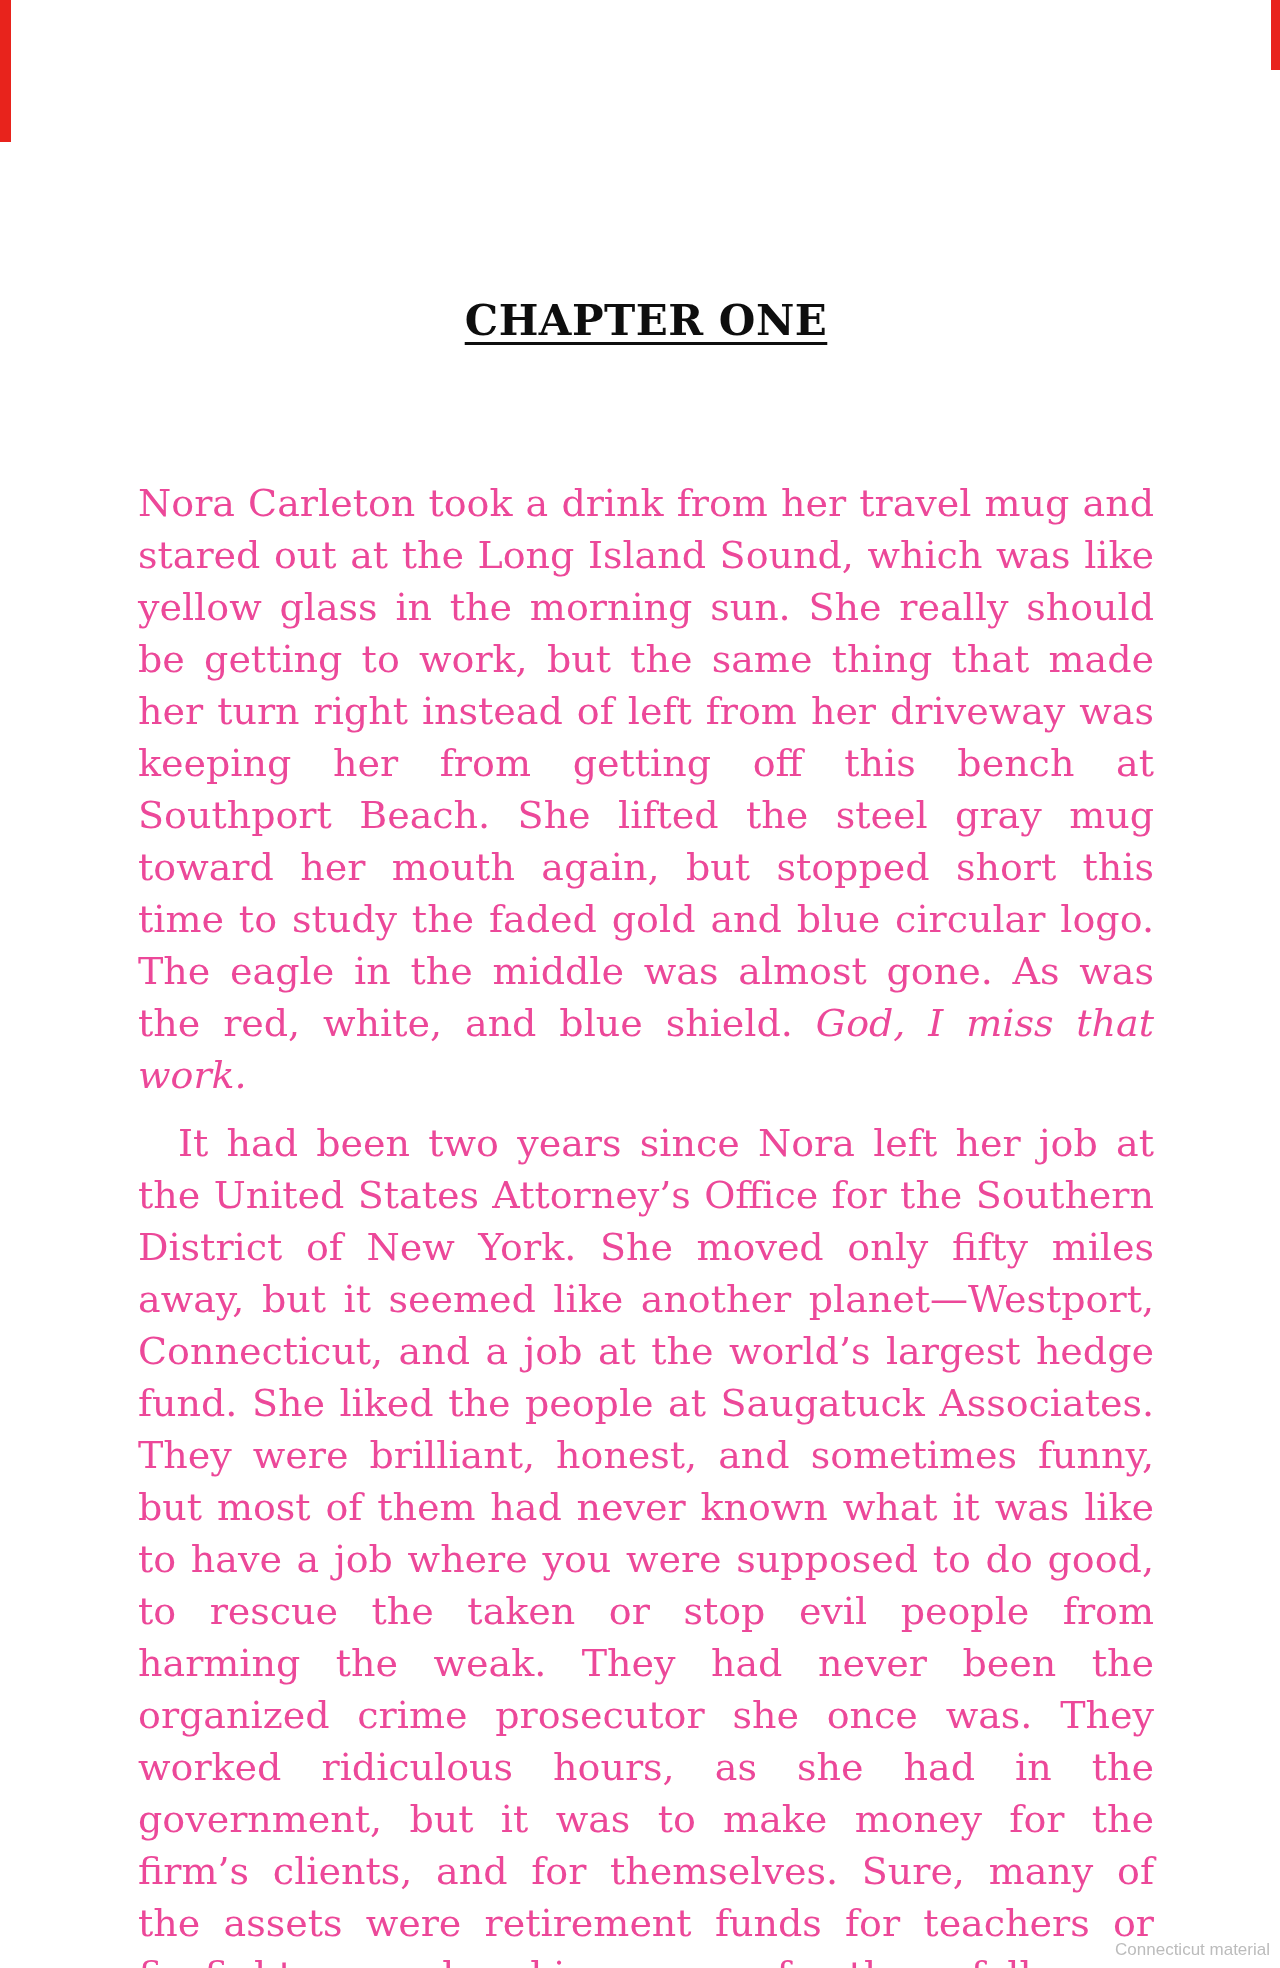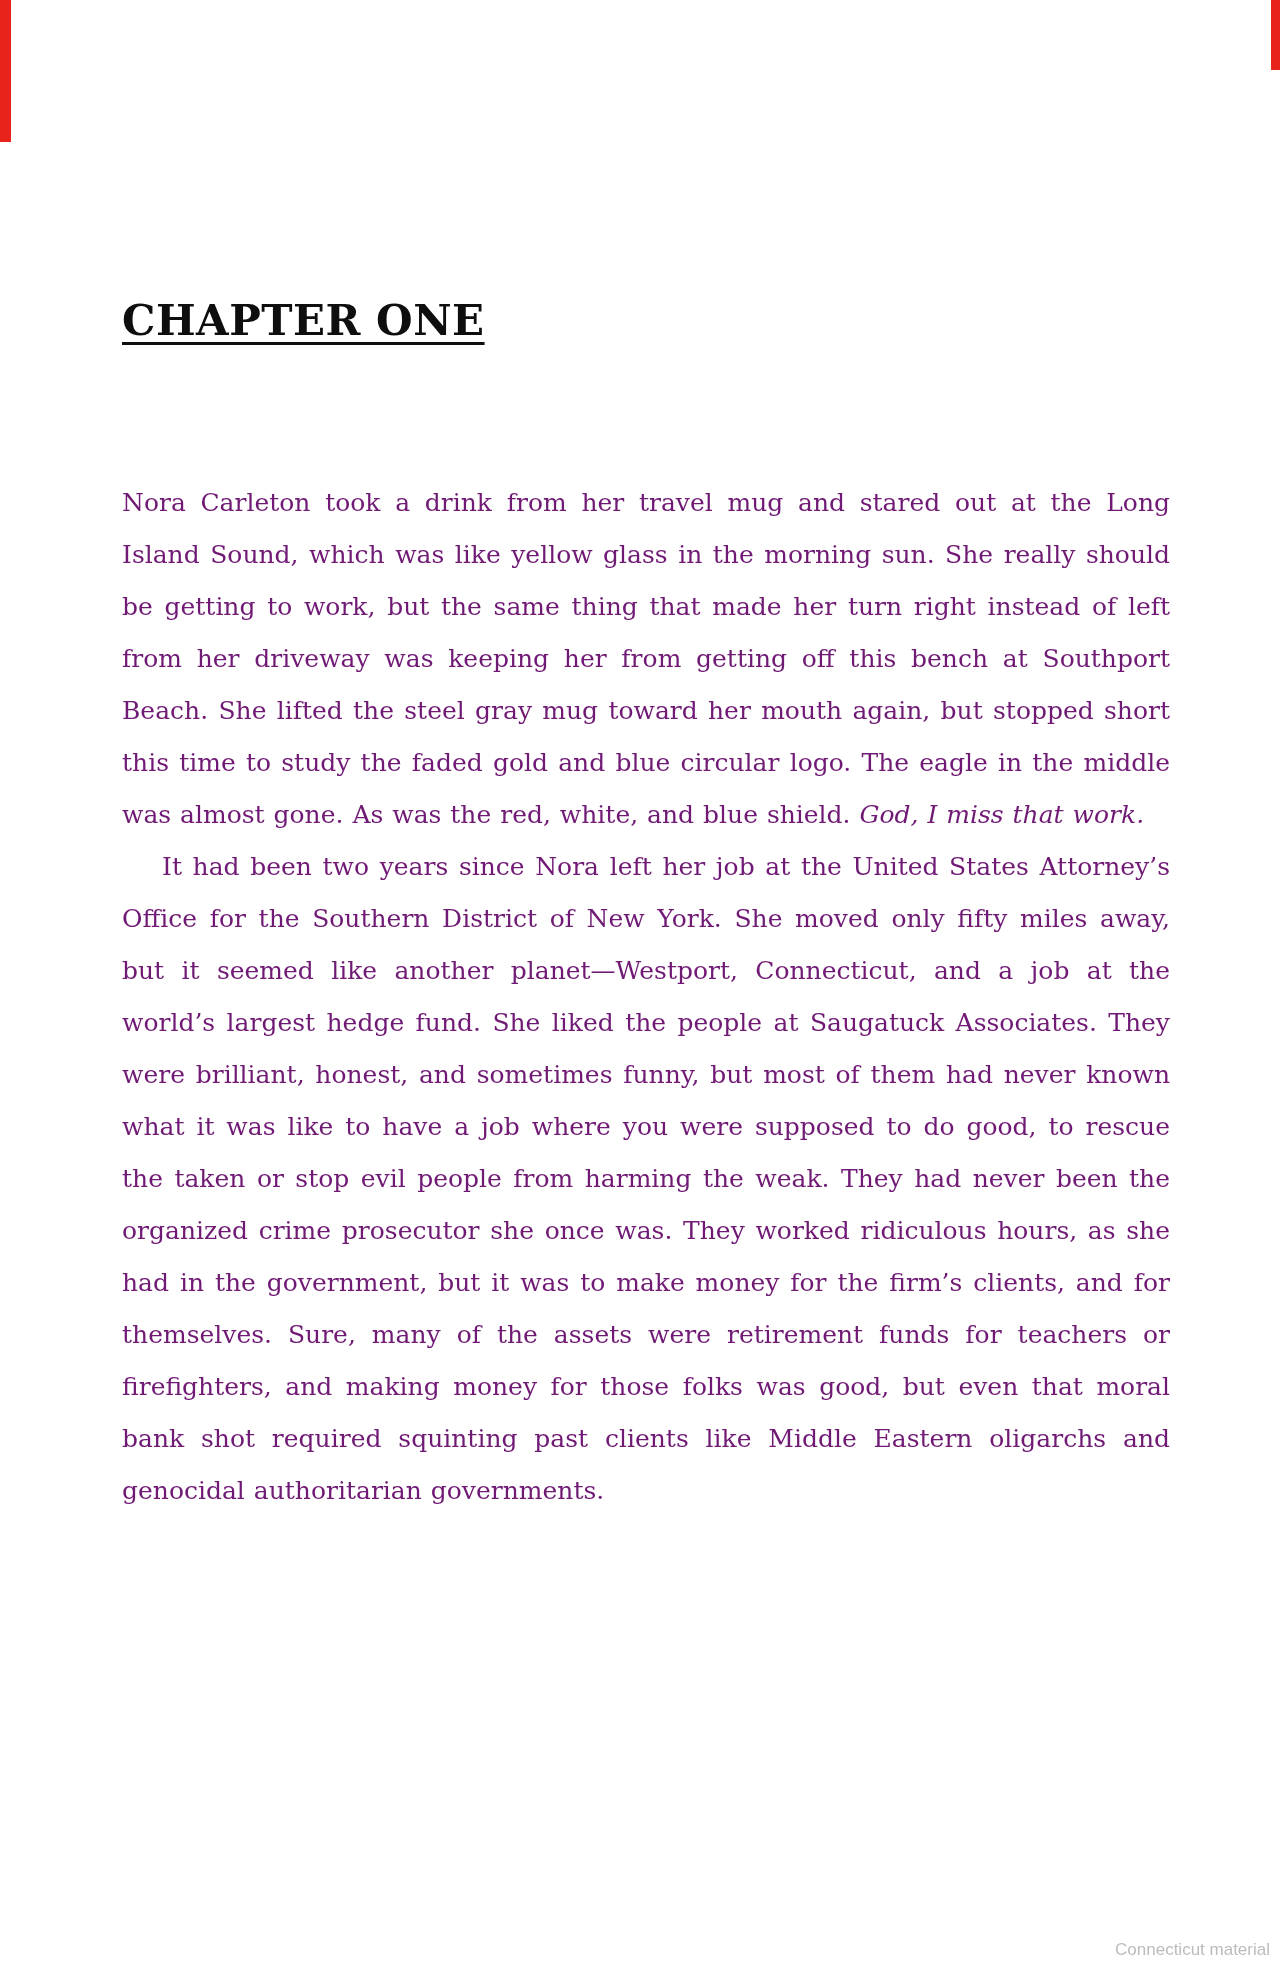--- a/index.html
+++ b/index.html
@@ -29,36 +29,36 @@
     width: 9px;
     height: 70px;
   }
   .page-content {
     position: absolute;
     left: 122px;
     width: 1048px;
     top: 296px;
   }
   .chapter-title {
-    text-align: left;
+    text-align: center;
     font-size: 42px;
     font-weight: 700;
     letter-spacing: 0.5px;
     text-decoration: underline;
     text-decoration-thickness: 3px;
     text-underline-offset: 7px;
     margin: 0 0 132px 0;
     color: #0e0e0e;
   }
   .para {
-    font-size: 25px;
+    font-size: 38px;
     line-height: 52px;
     text-align: justify;
-    margin: 0;
-    color: #701a75;
+    margin: 16px;
+    color: #ec4899;
     hyphens: none;
     word-spacing: 1px;
   }
   .para.indent {
     text-indent: 40px;
   }
   .para .italic-run {
     font-style: italic;
   }
   .copyright-notice {

